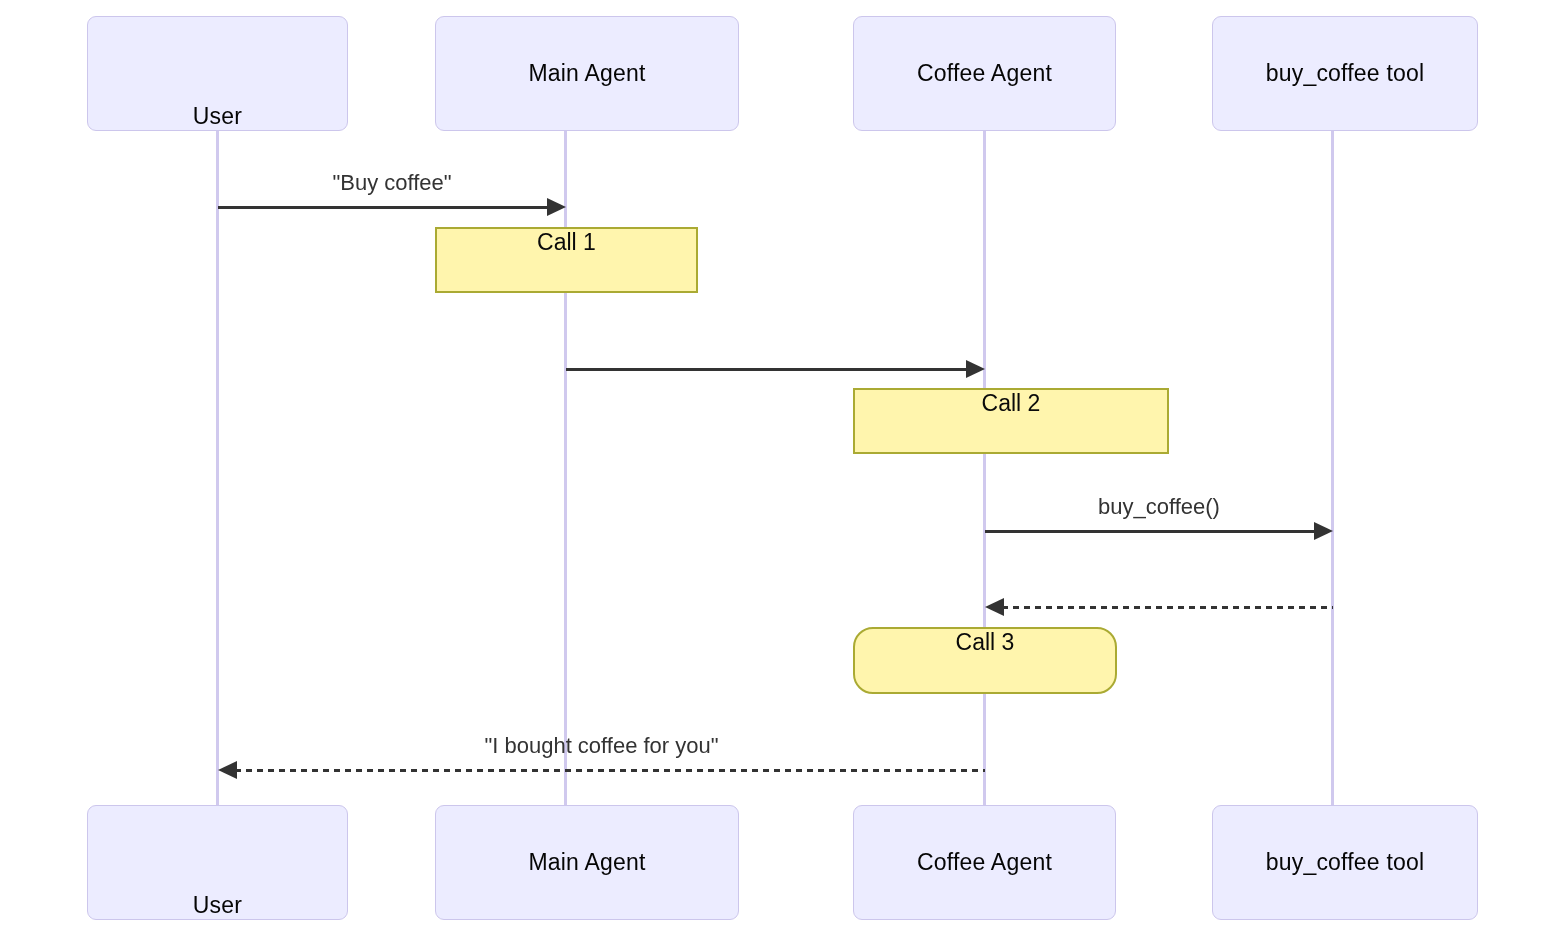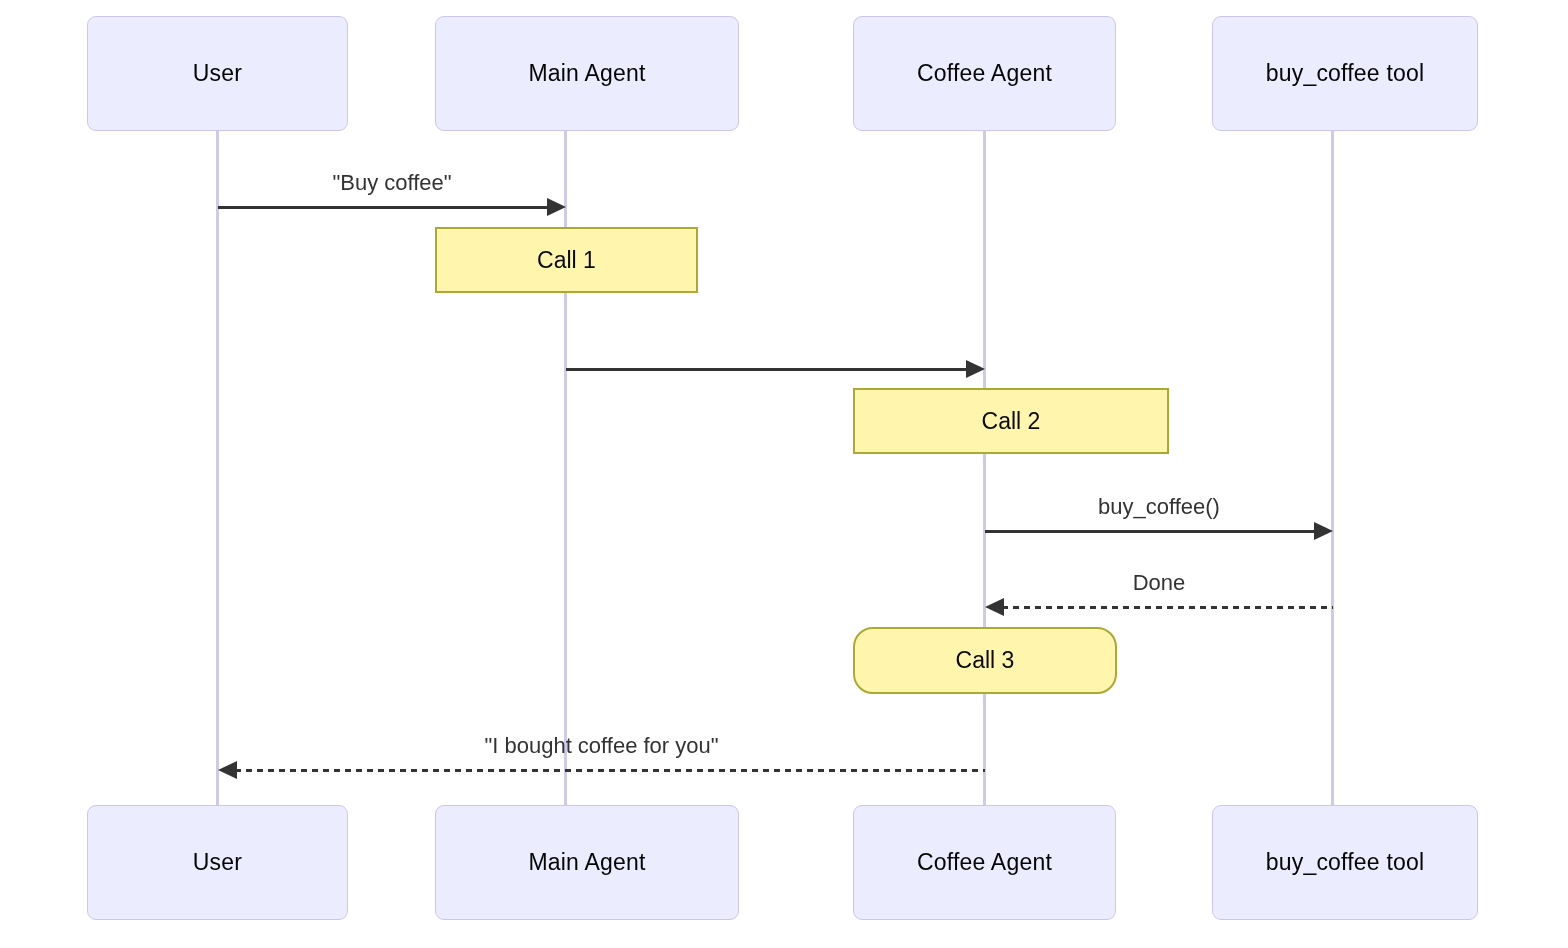--- a/index.html
+++ b/index.html
@@ -43,32 +43,32 @@
     z-index: 3;
     box-sizing: border-box;
   }
   .actor span {
     font-size: 23px;
     color: #050505;
     letter-spacing: 0.2px;
   }
   .row-top    { top: 16px; }
   .row-bottom { top: 805px; }
-  .col-1 { left: 87px;   width: 261px; }
+  .col-1 { left: 87px;   width: 261px; align-items: flex-end; }
   .col-2 { left: 435px;  width: 304px; }
   .col-3 { left: 853px;  width: 263px; }
   .col-4 { left: 1203px; width: 266px; margin-left: 9px; }
 
   
   .note {
     position: absolute;
     background: #fff5ad;
     border: 2px solid #aaaa33;
     display: flex;
-    align-items: center;
+    align-items: flex-start;
     justify-content: center;
     z-index: 4;
     box-sizing: border-box;
   }
   .note span {
     font-size: 23px;
     color: #0a0a0a;
   }
   .note-1 { left: 435px; top: 227px; width: 263px; height: 66px; }
   .note-2 { left: 853px; top: 388px; width: 316px; height: 66px; }
@@ -178,21 +178,20 @@
   <div class="arrow-head right m2-head"></div>
 
   <div class="note note-2">
     <span>Call 2</span>
   </div>
 
   <div class="msg-label m3-label">buy_coffee()</div>
   <div class="msg-line solid m3-line"></div>
   <div class="arrow-head right m3-head"></div>
 
-  <div class="msg-label m4-label">Done</div>
   <div class="msg-line dashed m4-line"></div>
   <div class="arrow-head left m4-head"></div>
 
   <div class="note note-3">
     <span>Call 3</span>
   </div>
 
   <div class="msg-label m5-label">"I bought coffee for you"</div>
   <div class="msg-line dashed m5-line"></div>
   <div class="arrow-head left m5-head"></div>

